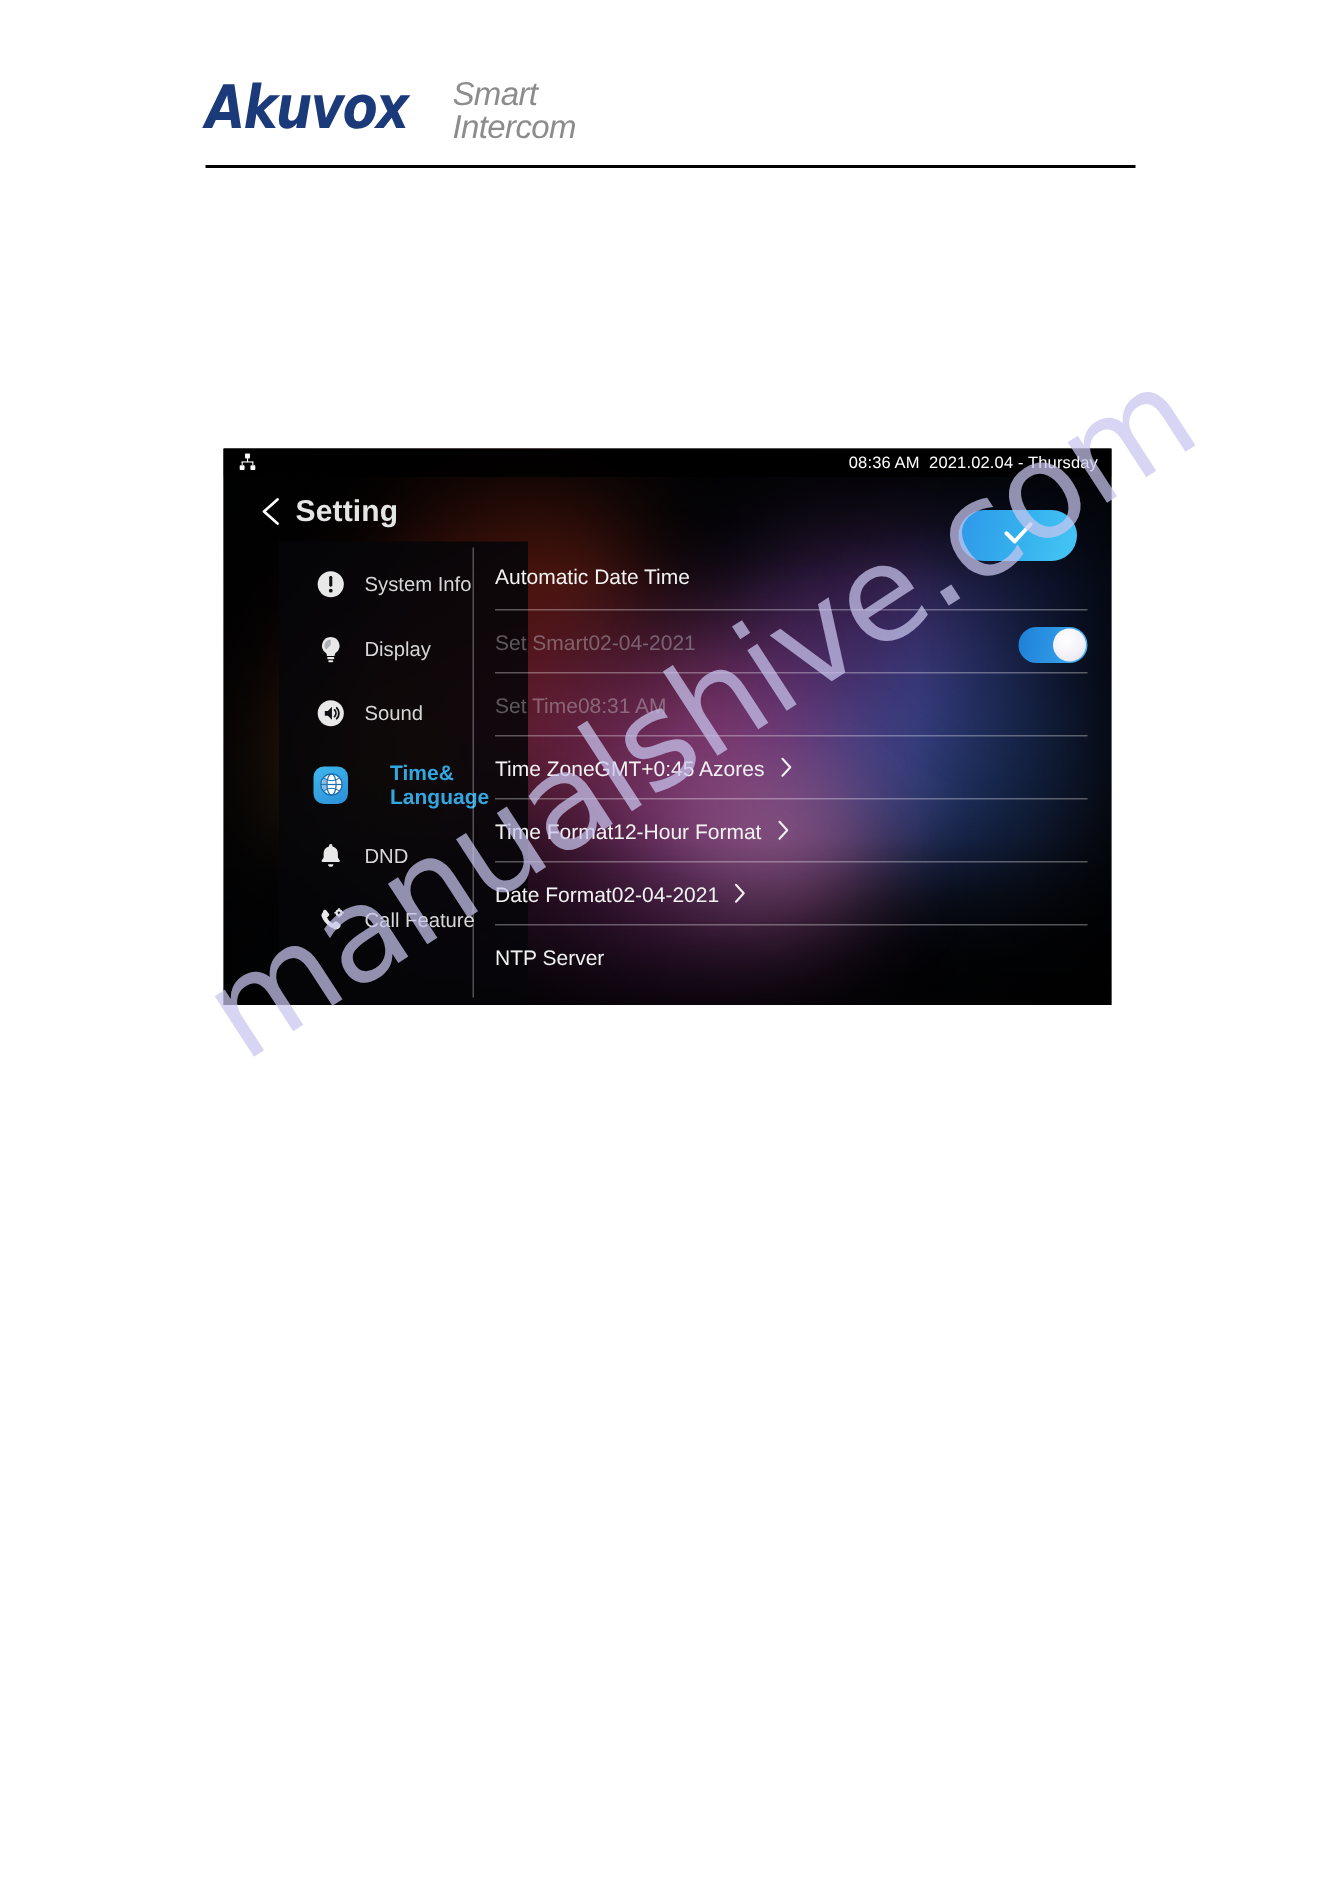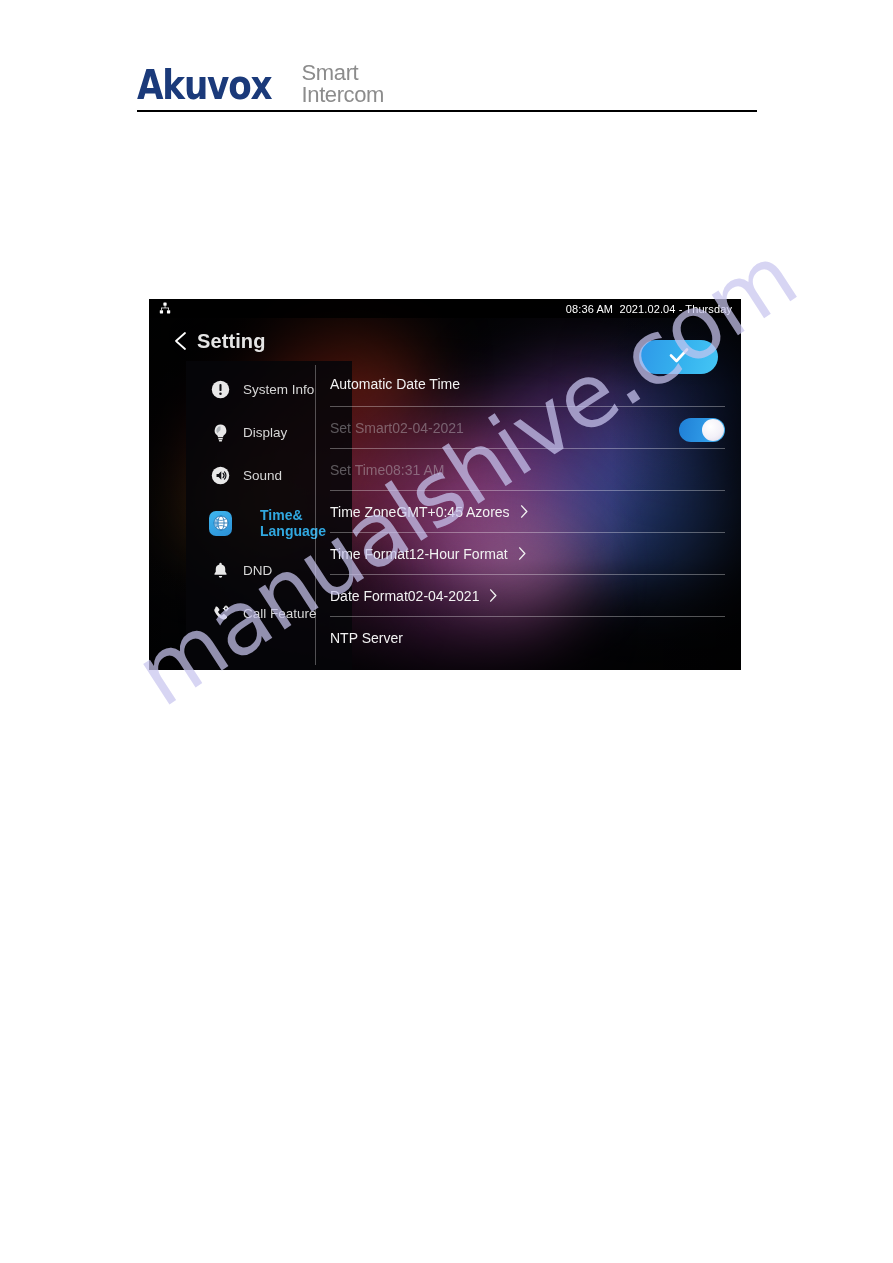--- a/index.html
+++ b/index.html
@@ -19,23 +19,24 @@
   .page-header {
     position: absolute;
     left: 0;
     top: 0;
     width: 893px;
     height: 120px;
   }
   .logo-wrap {
     position: absolute;
     left: 137px;
-    top: 62px;
-    display: flex;
-    align-items: center;
+    top: 52px;
+    display: flex;
+    align-items: flex-start;
+    font-style: italic;
   }
   .logo-akuvox {
     font-family: "DejaVu Sans", sans-serif;
     font-weight: bold;
     font-size: 40px;
     letter-spacing: -1.2px;
     color: #1b3a7a;
     line-height: 40px;
     font-stretch: condensed;
     transform: scaleX(0.95);

